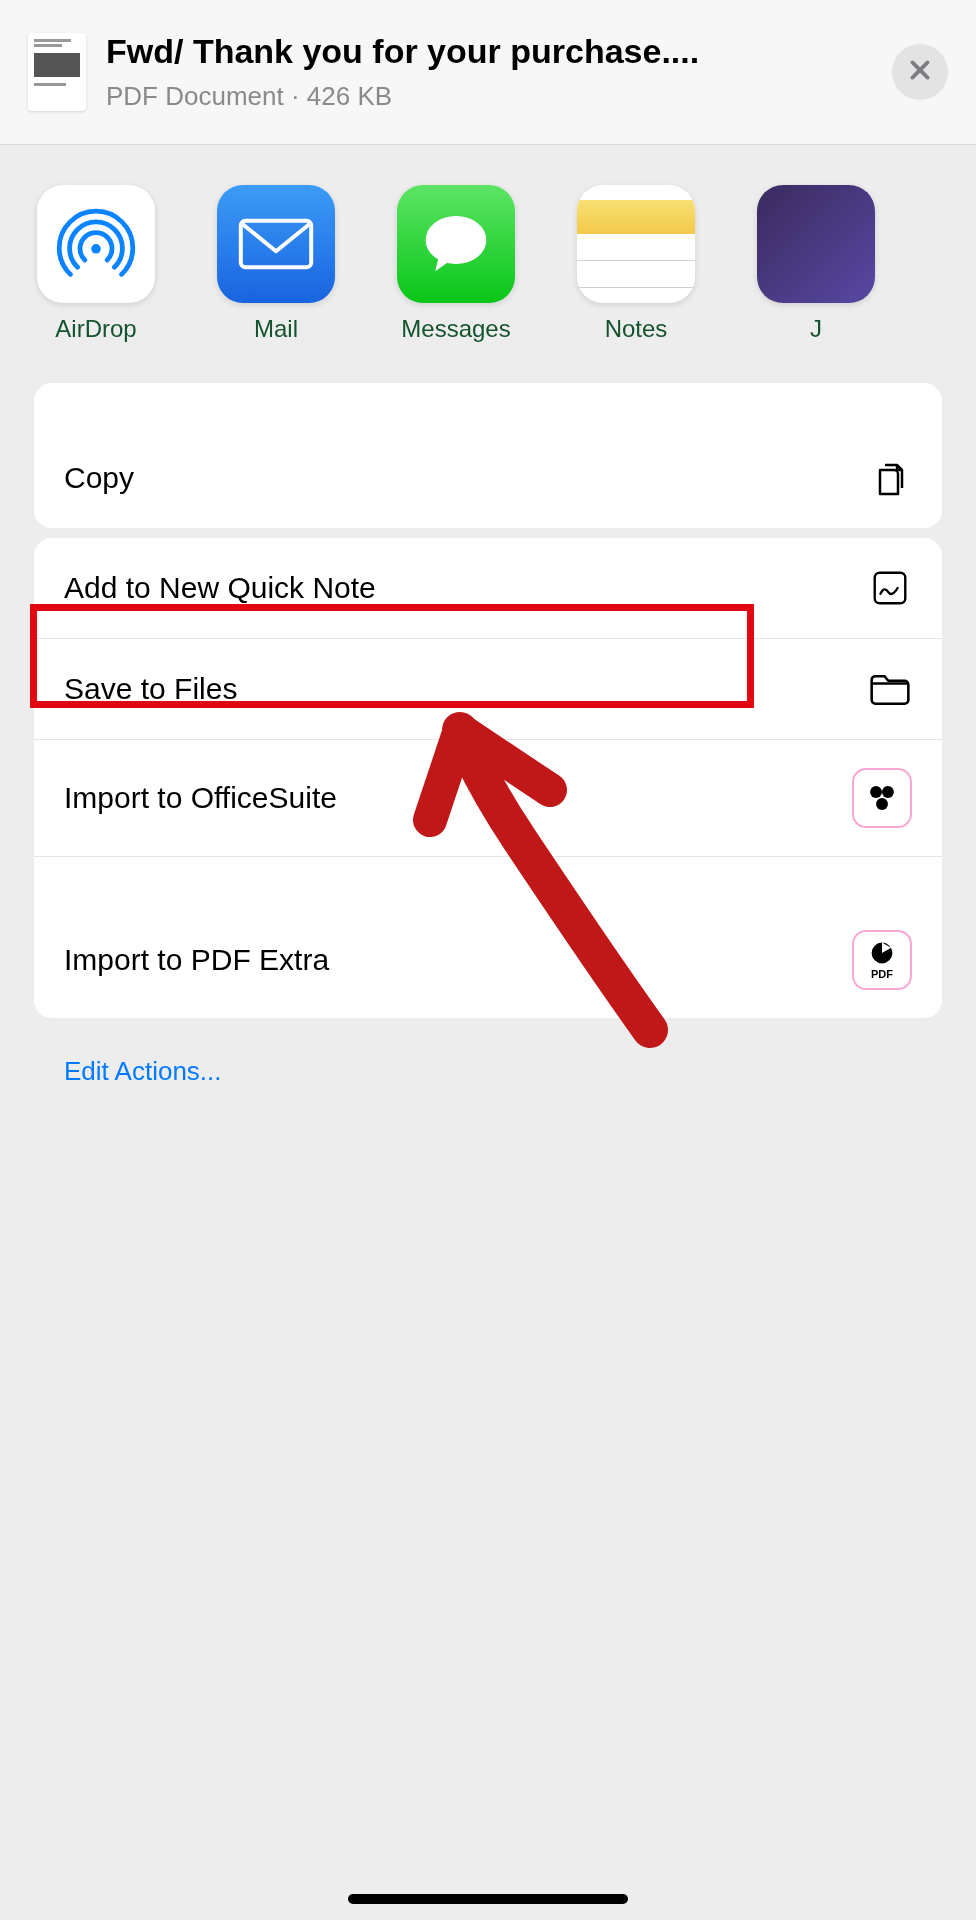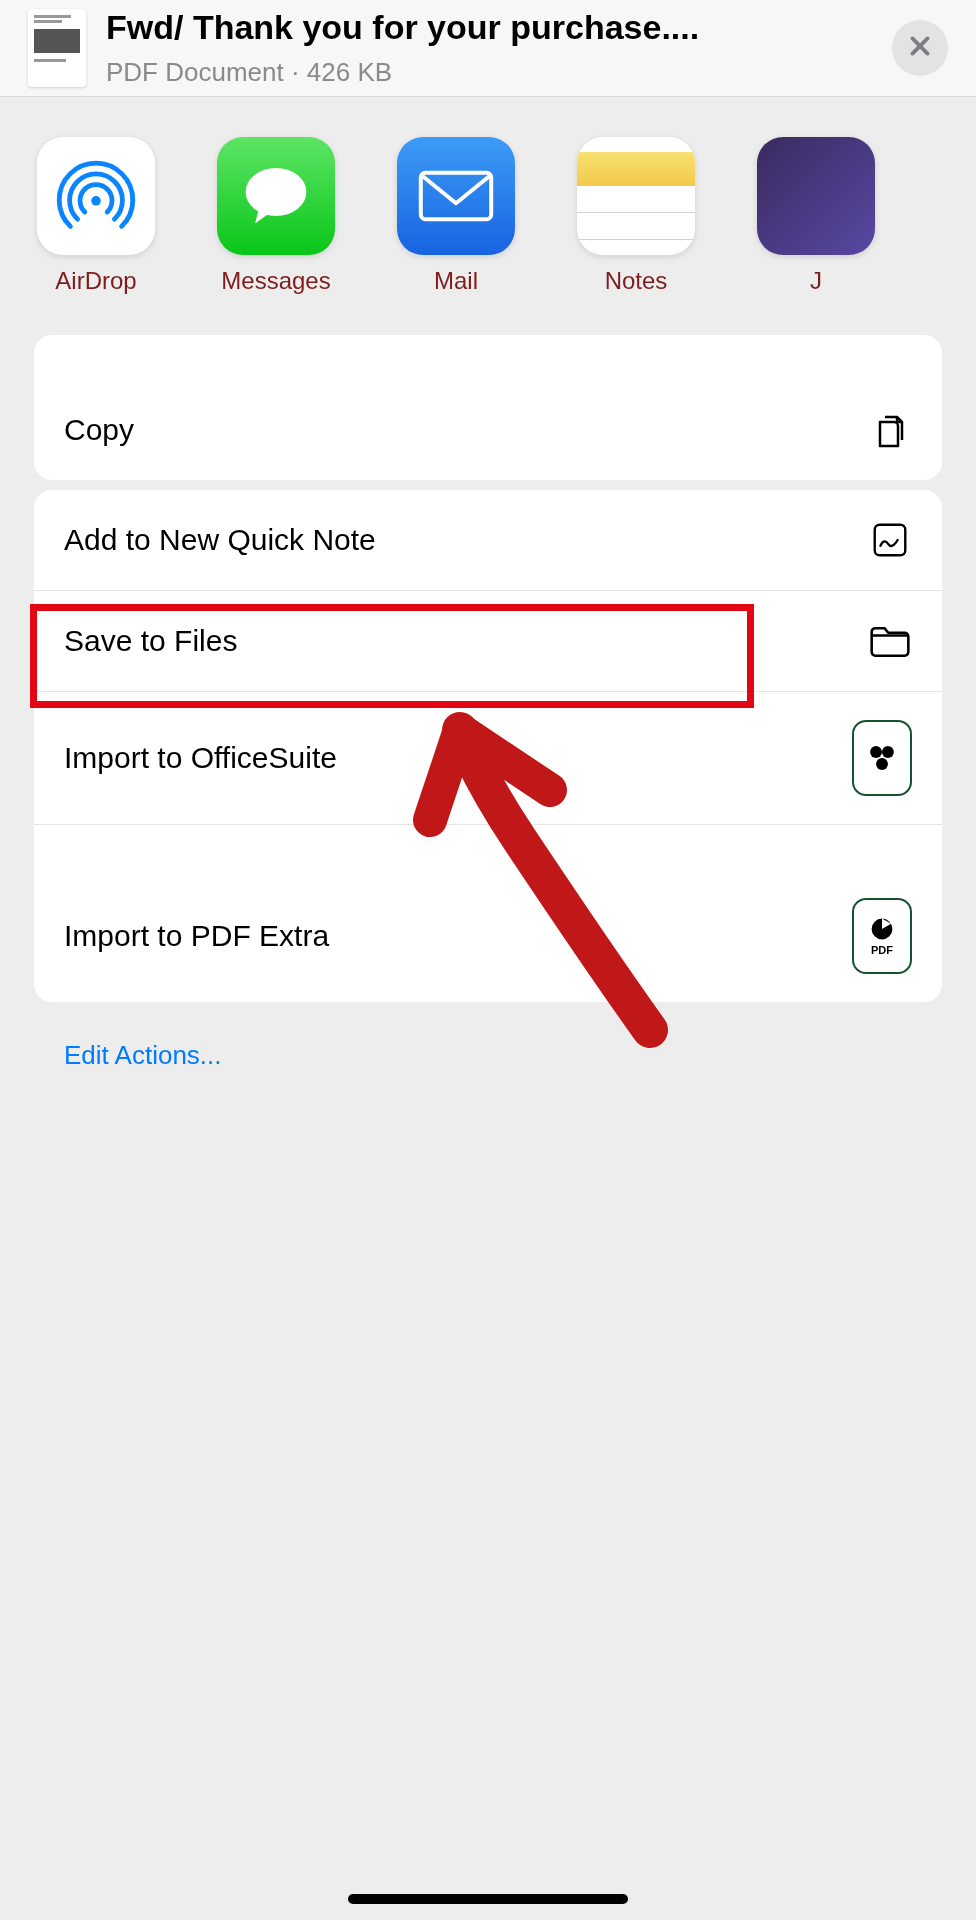--- a/index.html
+++ b/index.html
@@ -6,21 +6,21 @@
     body {
       font-family: -apple-system, BlinkMacSystemFont, 'Segoe UI', sans-serif;
       background: #ededed;
       width: 976px;
       height: 1920px;
       overflow: hidden;
       position: relative;
     }
     .header {
       background: #f7f7f7;
-      padding: 8px 28px;
+      padding: 32px 28px;
       display: flex;
       align-items: center;
       gap: 20px;
       border-bottom: 1px solid #d8d8d8;
     }
     .doc-thumb {
       width: 58px;
       height: 78px;
       background: #fff;
       border-radius: 4px;
@@ -74,21 +74,21 @@
     }
     .app-icon {
       width: 118px;
       height: 118px;
       border-radius: 26px;
       display: flex;
       align-items: center;
       justify-content: center;
       box-shadow: 0 2px 6px rgba(0,0,0,0.12);
     }
-    .app-label { font-size: 24px; color: #7f1d1d; text-align: right; white-space: nowrap; }
+    .app-label { font-size: 24px; color: #14532d; text-align: right; white-space: nowrap; }
     .airdrop-bg { background: #fff; }
     .messages-bg { background: linear-gradient(180deg,#5de465,#09c618); }
     .mail-bg { background: linear-gradient(180deg,#3d9cf7,#1863e0); }
     .notes-bg { background: #fff; display:flex; flex-direction:column; overflow:hidden; }
     .notes-top { height: 34px; background: linear-gradient(180deg,#f8e071,#f2c94c); width:100%; }
     .notes-line { height: 1px; background: #d0d0d0; width: 100%; margin-top: 26px; }
     .journal-bg { background: linear-gradient(135deg,#3a2a5e,#5848a4); }
     .section {
       background: #fff;
       border-radius: 18px;
@@ -103,23 +103,23 @@
       border-bottom: 1px solid #e5e5e5;
     }
     .action-row:last-child { border-bottom: none; margin-top: 45px; }
     .action-label {
       font-size: 30px;
       color: #000;
     }
     .action-icon { width: 44px; height: 44px; display:flex; align-items:center; justify-content:center; }
     .app-badge {
       width: 60px;
-      height: 76px;
+      height: 60px;
       border-radius: 14px;
-      border: 2px solid #14532d;
+      border: 2px solid #f9a8d4;
       display: flex;
       align-items: center;
       justify-content: center;
       flex-direction: column;
     }
     .edit-actions {
       padding: 28px 64px;
       font-size: 26px;
       color: #007aff;
     }
@@ -173,36 +173,36 @@
       <svg width="80" height="80" viewBox="0 0 100 100" fill="none" stroke="#0a84ff" stroke-width="6">
         <circle cx="50" cy="56" r="6" fill="#0a84ff" stroke="none"></circle>
         <path d="M36 70 a20 20 0 1 1 28 0" stroke-linecap="round"></path>
         <path d="M27 79 a33 33 0 1 1 46 0" stroke-linecap="round"></path>
         <path d="M18 88 a46 46 0 1 1 64 0" stroke-linecap="round"></path>
       </svg>
     </div>
     <div class="app-label">AirDrop</div>
   </div>
   <div class="app-item">
+    <div class="app-icon mail-bg">
+      <svg width="80" height="60" viewBox="0 0 100 70" fill="none" stroke="#fff" stroke-width="5" stroke-linejoin="round">
+          <rect x="6" y="6" width="88" height="58" rx="6"></rect>
+          <path d="M8 10 L50 44 L92 10"></path>
+        </svg>
+    </div>
+    <div class="app-label">Mail</div>
+  </div>
+  <div class="app-item">
     <div class="app-icon messages-bg">
       <svg width="80" height="80" viewBox="0 0 100 100">
           <ellipse cx="50" cy="45" rx="38" ry="30" fill="#fff"></ellipse>
           <path d="M28 68 L24 84 L44 70" fill="#fff"></path>
         </svg>
     </div>
     <div class="app-label">Messages</div>
-  </div>
-  <div class="app-item">
-    <div class="app-icon mail-bg">
-      <svg width="80" height="60" viewBox="0 0 100 70" fill="none" stroke="#fff" stroke-width="5" stroke-linejoin="round">
-          <rect x="6" y="6" width="88" height="58" rx="6"></rect>
-          <path d="M8 10 L50 44 L92 10"></path>
-        </svg>
-    </div>
-    <div class="app-label">Mail</div>
   </div>
   <div class="app-item">
     <div class="app-icon notes-bg">
       <div class="notes-top"></div>
       <div class="notes-line"></div>
       <div class="notes-line"></div>
     </div>
     <div class="app-label">Notes</div>
   </div>
   <div class="app-item">

